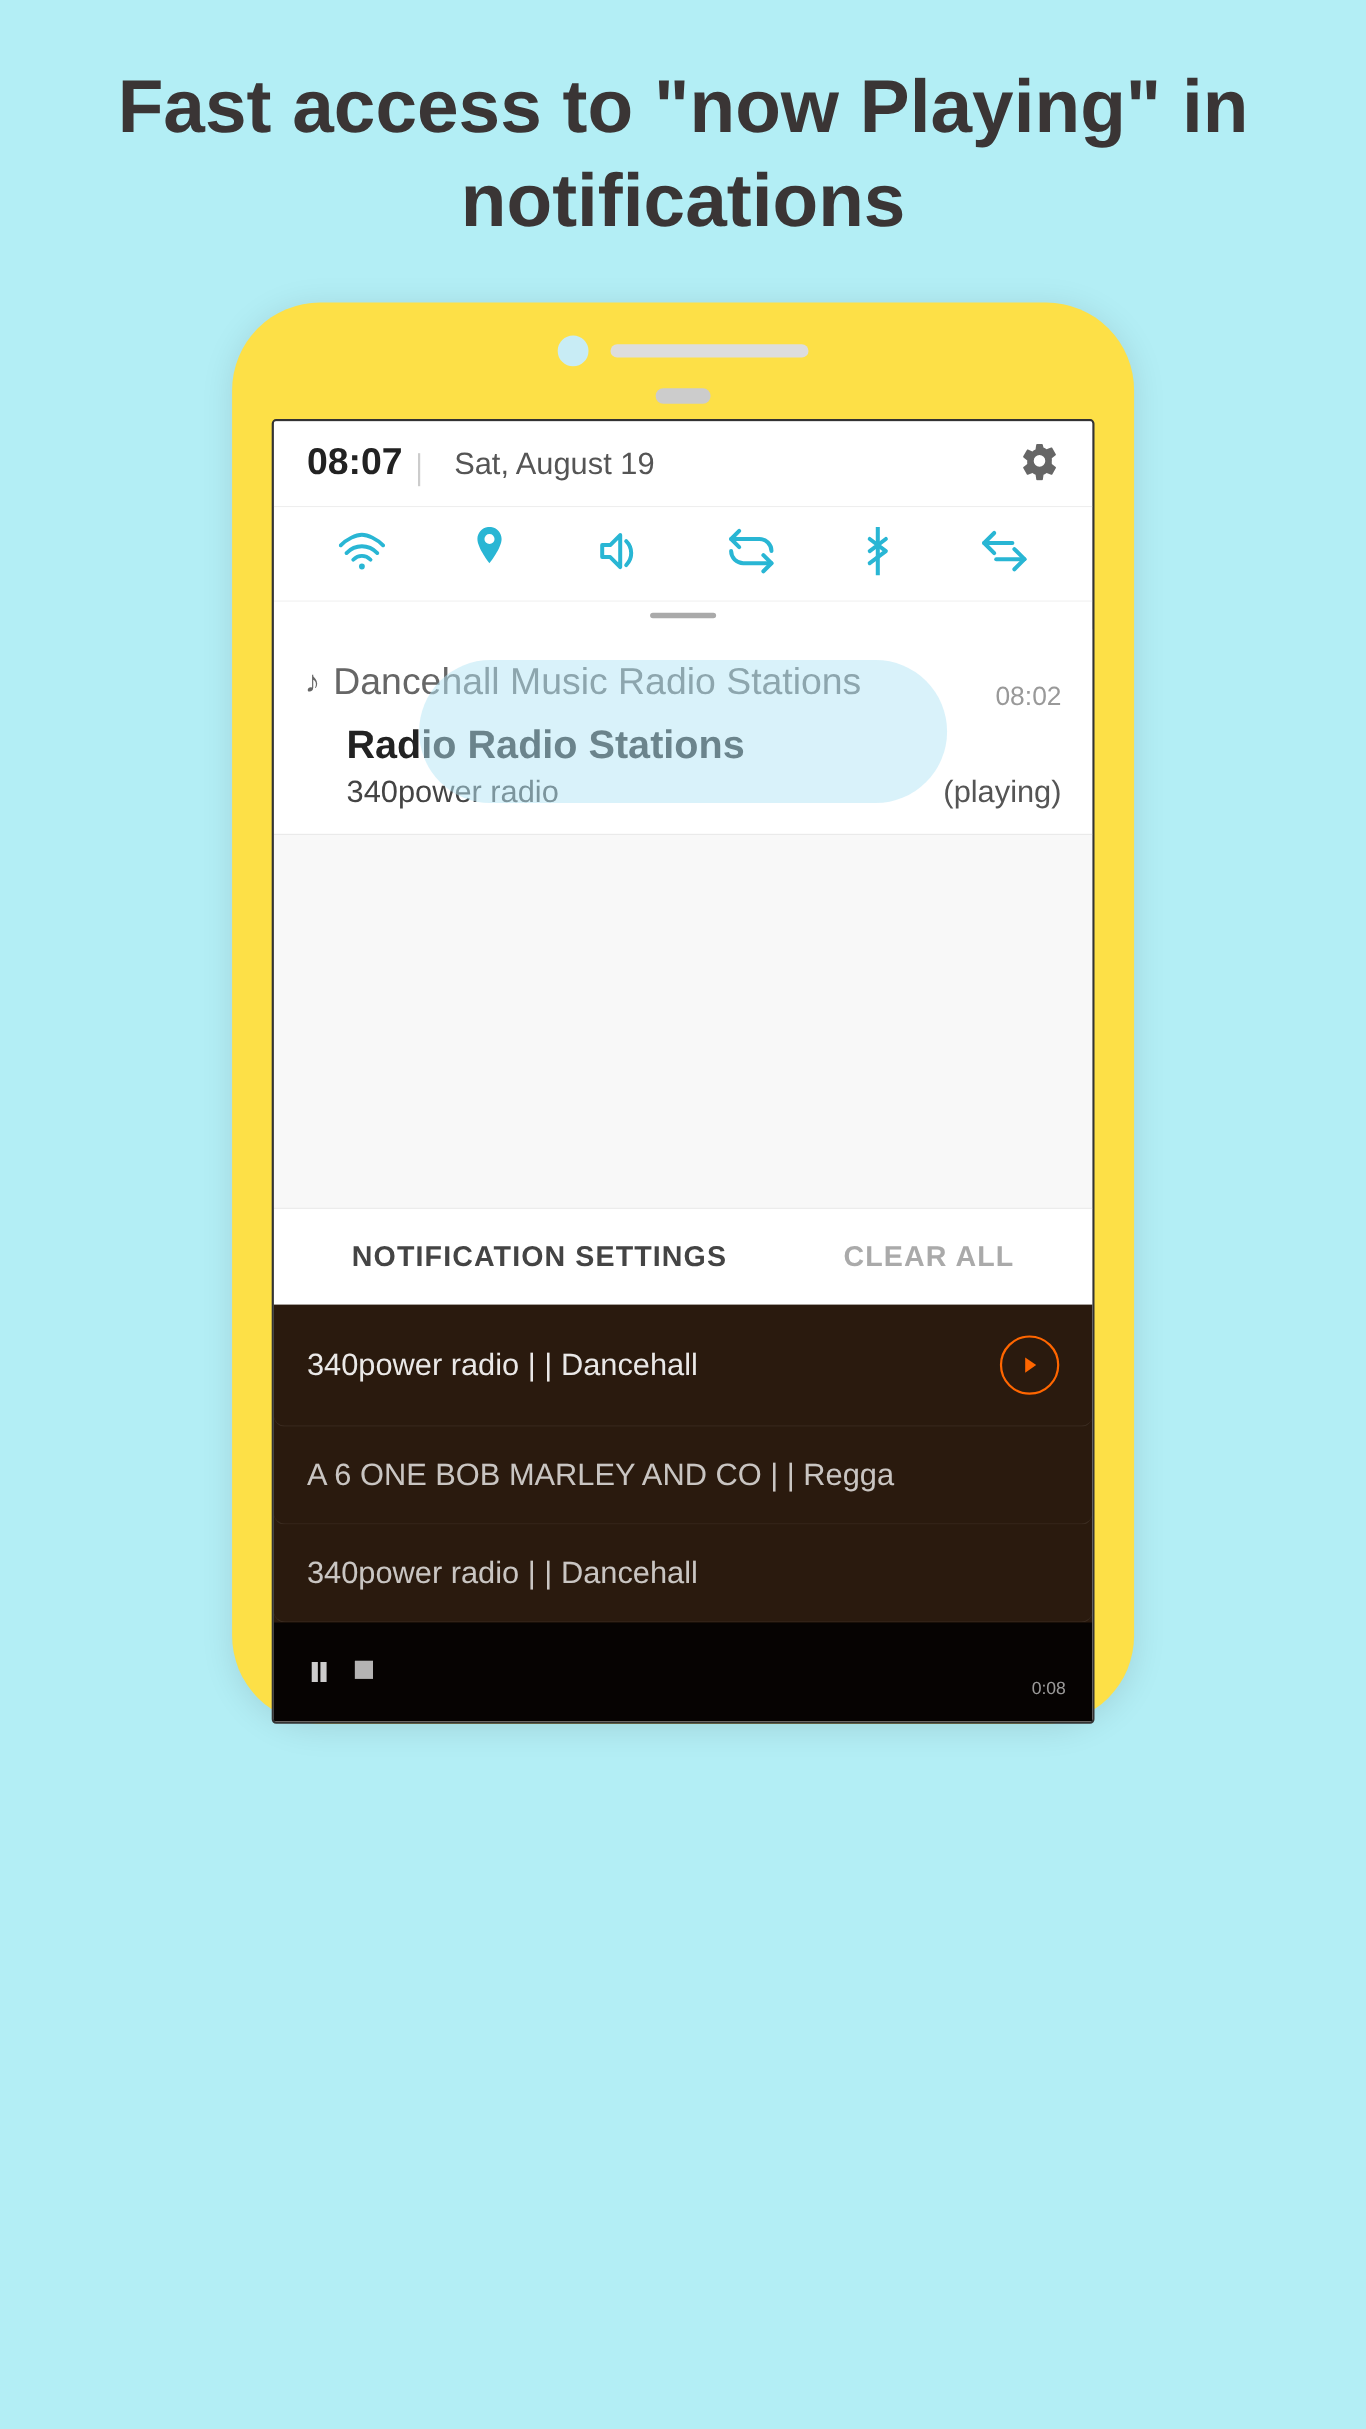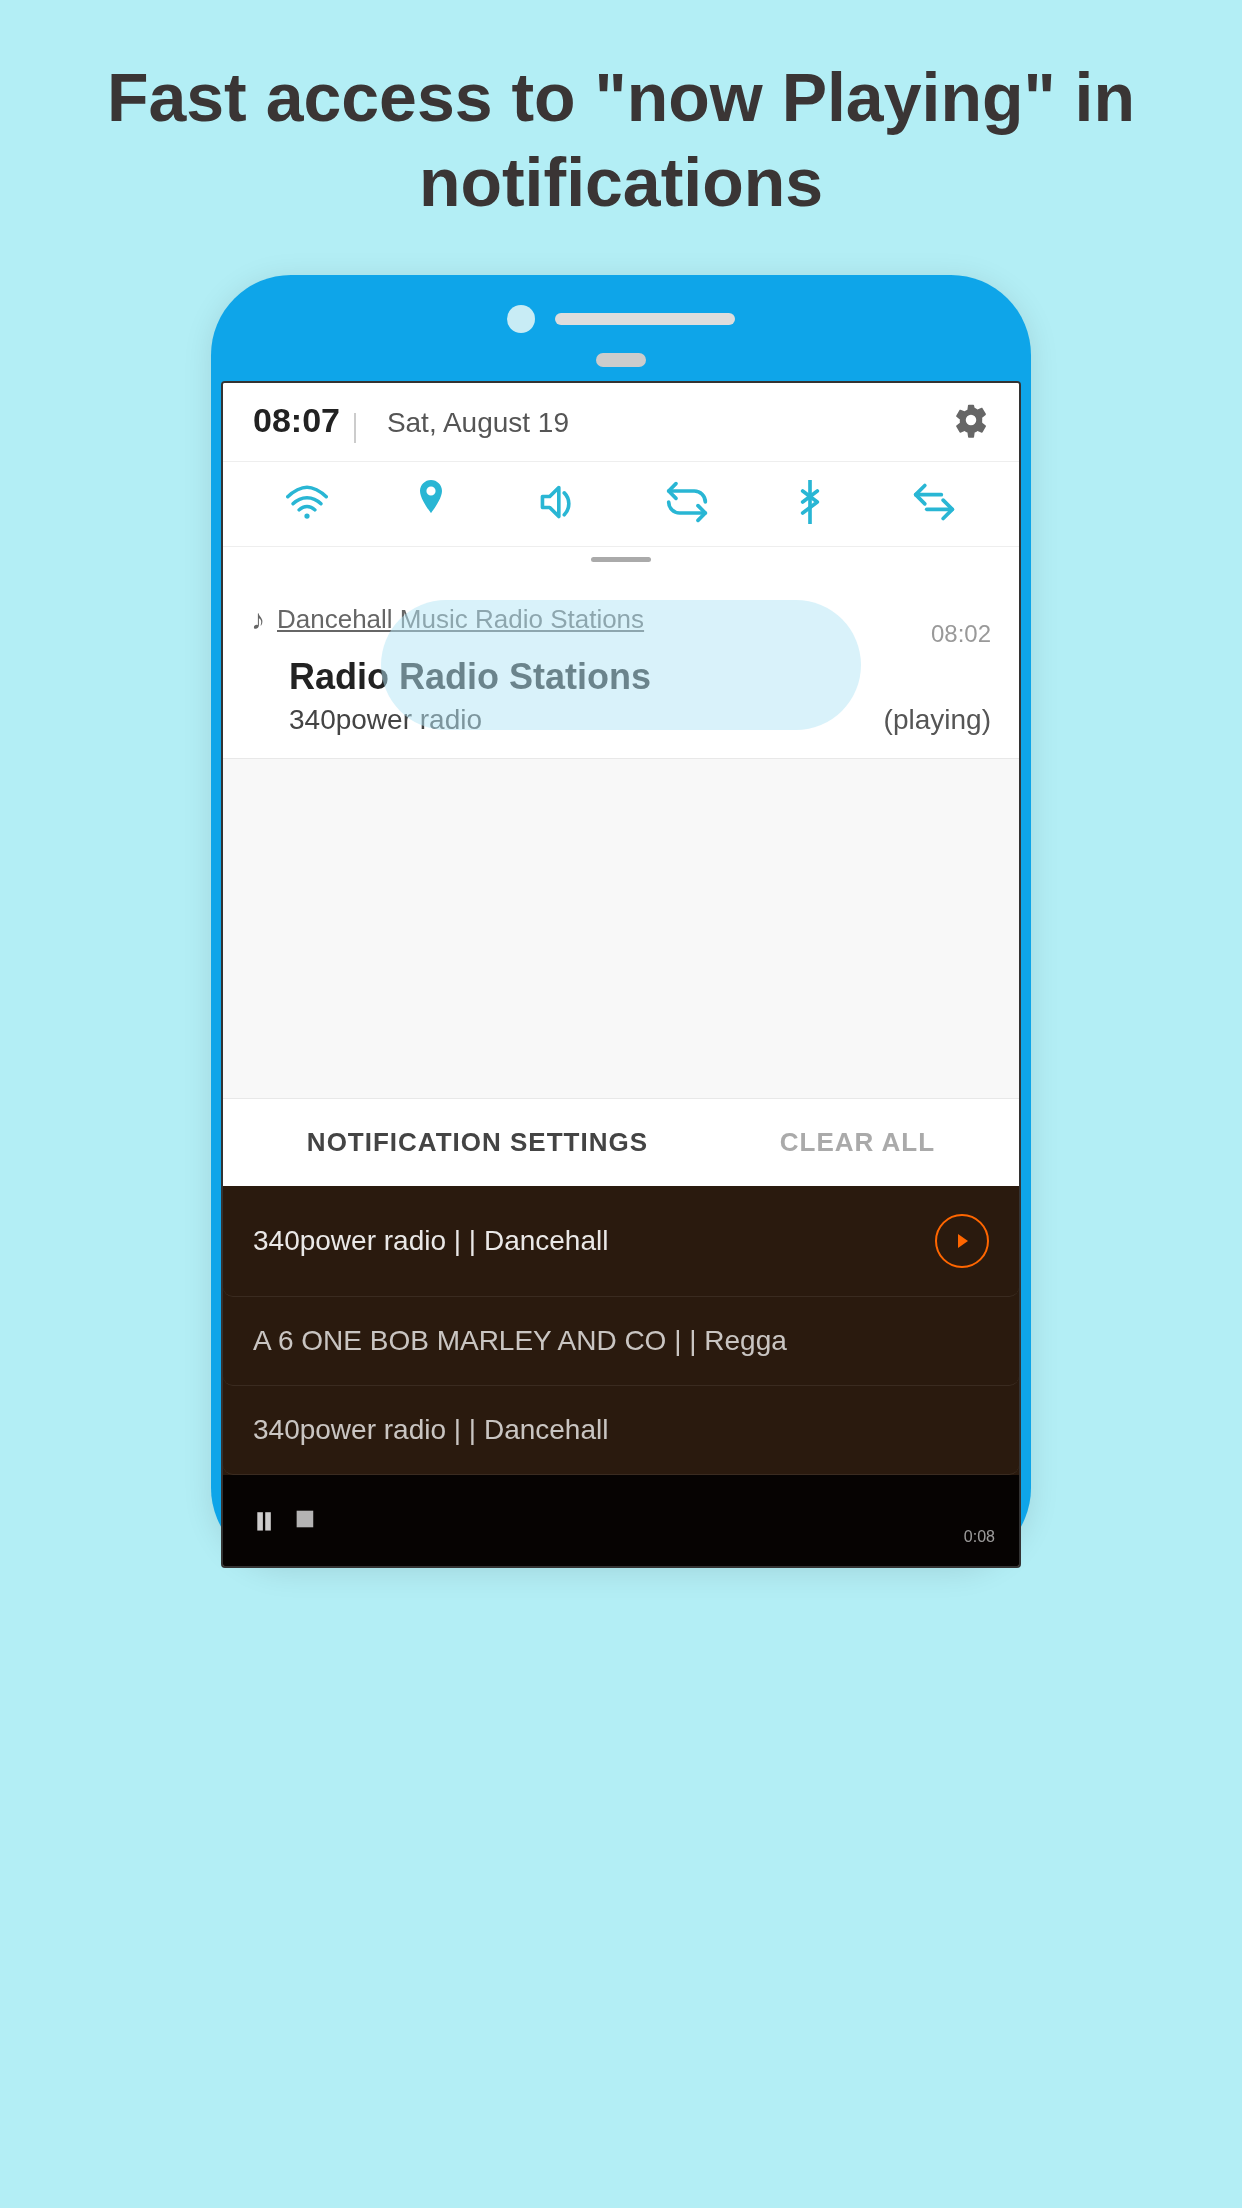--- a/index.html
+++ b/index.html
@@ -15,23 +15,23 @@
 
     .phone-wrapper {
       display: flex;
       justify-content: center;
       align-items: flex-start;
       margin-top: 20px;
     }
 
     .phone-frame {
       width: 820px;
-      background: #0ea5e9;
+      background: #fde047;
       border-radius: 80px;
-      padding: 30px 10px 0;
+      padding: 30px 36px 0;
       position: relative;
       box-shadow: 0 4px 30px rgba(0,0,0,0.1);
     }
 
     .phone-top {
       display: flex;
       align-items: center;
       justify-content: center;
       gap: 20px;
       margin-bottom: 20px;
@@ -372,21 +372,21 @@
         <div class="drag-handle-bar"></div>
       </div>
 
       <div class="notification-area">
         <div class="notification-item" style="position:relative; padding: 20px 28px 22px;">
 
           <div class="notif-highlight"></div>
 
           <div class="notification-header">
             <span class="notif-app-icon" style="font-size:28px; color:#666;">♪</span>
-            <span class="notif-app-name" style="font-size:26px; color:#666;text-decoration:underline;">Dancehall Music Radio Stations</span>
+            <span class="notif-app-name" style="font-size:34px; color:#666;">Dancehall Music Radio Stations</span>
             <span class="notif-time" style="font-size:24px; color:#999;">08:02</span>
           </div>
           <div class="notif-title">Radio Radio Stations</div>
           <div class="notif-subtitle">
             <span>340power radio</span>
             <span class="notif-playing">(playing)</span>
           </div>
         </div>
 
         <div class="notification-empty"></div>

